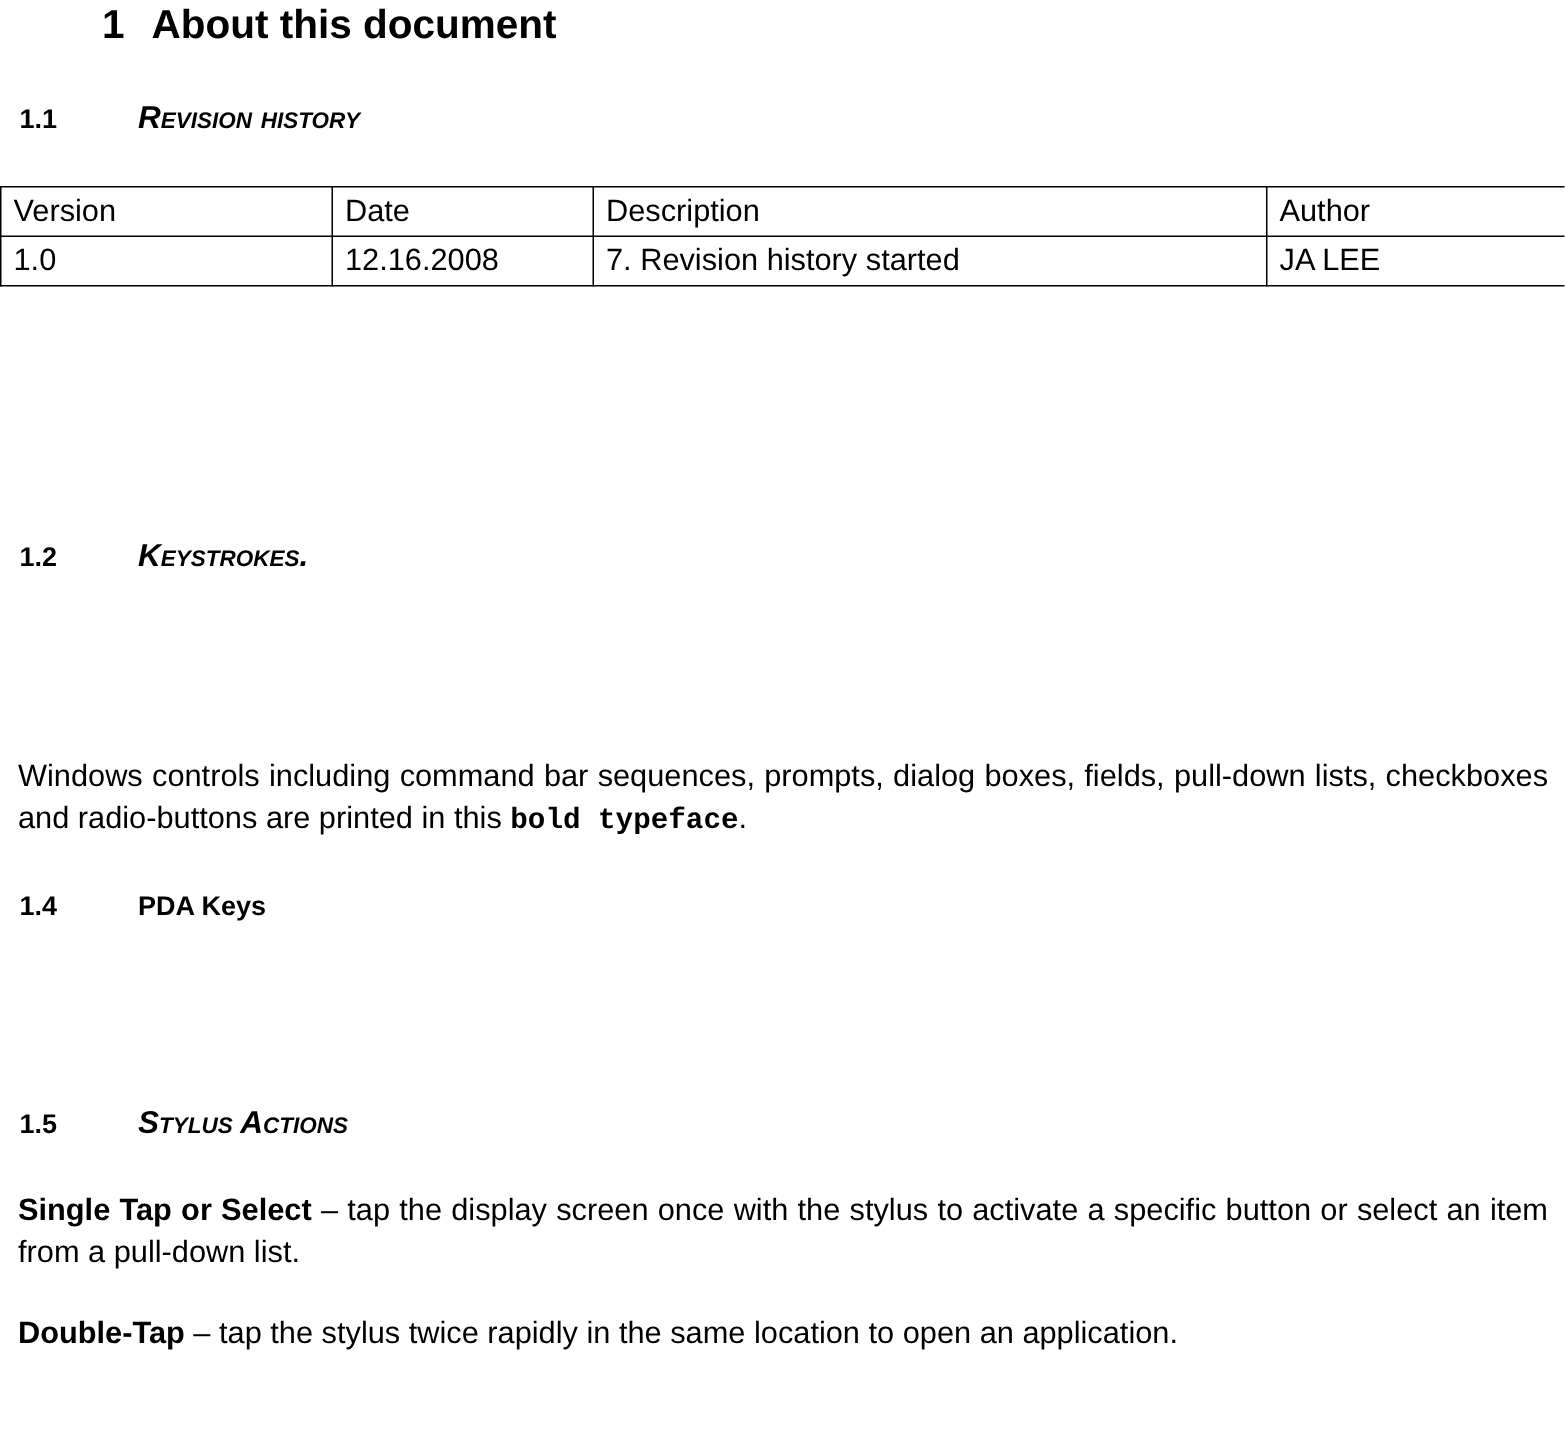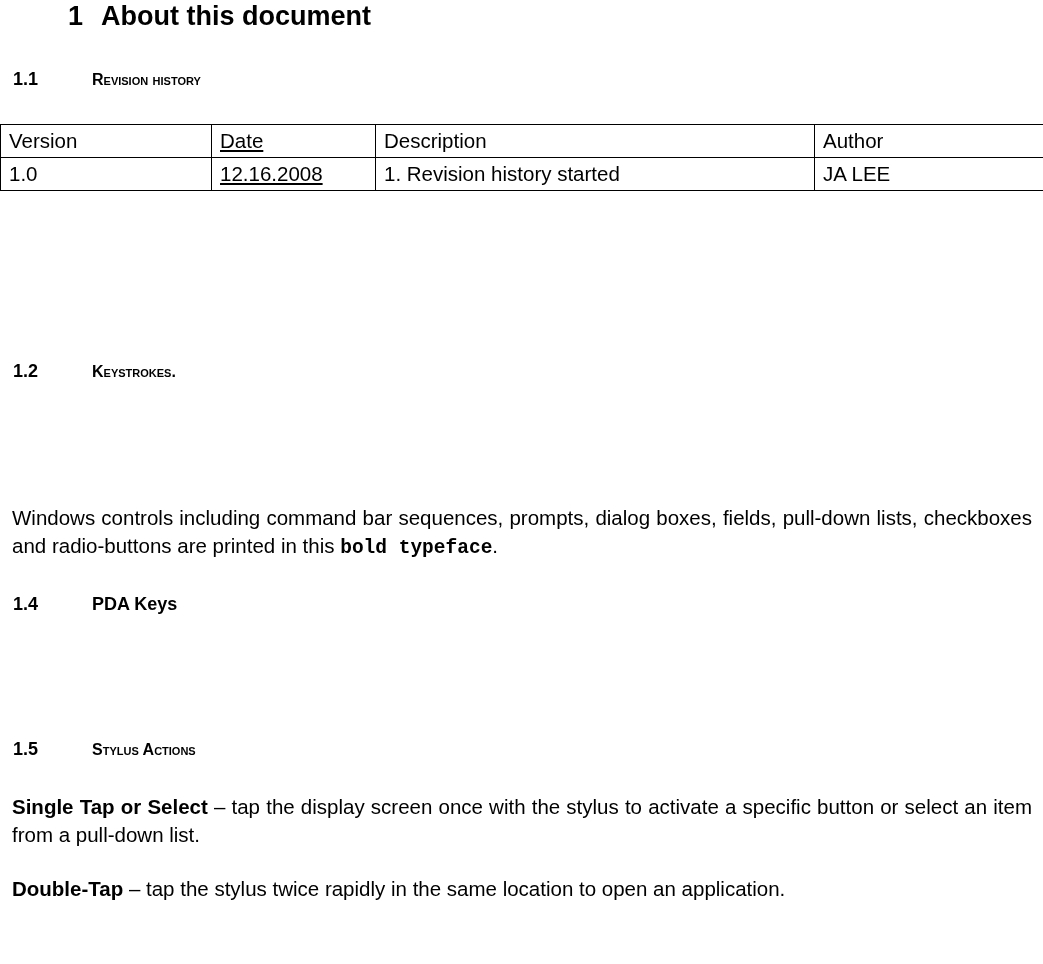--- a/index.html
+++ b/index.html
@@ -48,22 +48,23 @@
     font-weight: bold;
     line-height: 22px;
     white-space: nowrap;
   }
   .section-heading .sec-num {
     display: inline-block;
     width: 79px;
   }
   .section-heading .sec-label.smallcaps {
     font-variant: small-caps;
-    font-size: 16px;
+    font-size: 21px;
     letter-spacing: 0px;
+    font-style: italic;
   }
   .section-heading .sec-label.plain {
     font-size: 18px;
     margin-top: 23px;
   }
 
   
   .para {
     position: absolute;
     left: 12px;
@@ -85,32 +86,32 @@
   .rev-table {
     position: absolute;
     left: 0px;
     top: 124px;
     width: 1043px;
     border-collapse: collapse;
     table-layout: fixed;
   }
   .rev-table td, .rev-table th {
     border: 1.3px solid #000000;
-    padding: 2px 2px 3px 8px;
+    padding: 2px 12px 3px 8px;
     font-size: 20.5px;
     font-weight: normal;
     text-align: left;
     line-height: 25px;
     height: 27px;
     vertical-align: middle;
     white-space: nowrap;
     overflow: hidden;
   }
   .col-version { width: 200px; }
-  .col-date    { width: 153px; text-decoration: underline; }
+  .col-date    { width: 153px; }
   .col-desc    { width: 428px; }
   .col-author  { width: 262px; }
 </style>
 </head>
 <body>
 
 <div class="page">
 
   <div class="chapter-title">
     <span class="num">1</span><span>About this document</span>
@@ -126,21 +127,21 @@
         <th class="col-version">Version</th>
         <th class="col-date">Date</th>
         <th class="col-desc">Description</th>
         <th class="col-author">Author</th>
       </tr>
     </thead>
     <tbody>
       <tr>
         <td class="col-version">1.0</td>
         <td class="col-date">12.16.2008</td>
-        <td class="col-desc">1. Revision history started</td>
+        <td class="col-desc">7. Revision history started</td>
         <td class="col-author">JA LEE</td>
       </tr>
     </tbody>
   </table>
 
   <div class="section-heading" style="top:360px;">
     <span class="sec-num">1.2</span><span class="sec-label smallcaps">Keystrokes.</span>
   </div>
 
 

